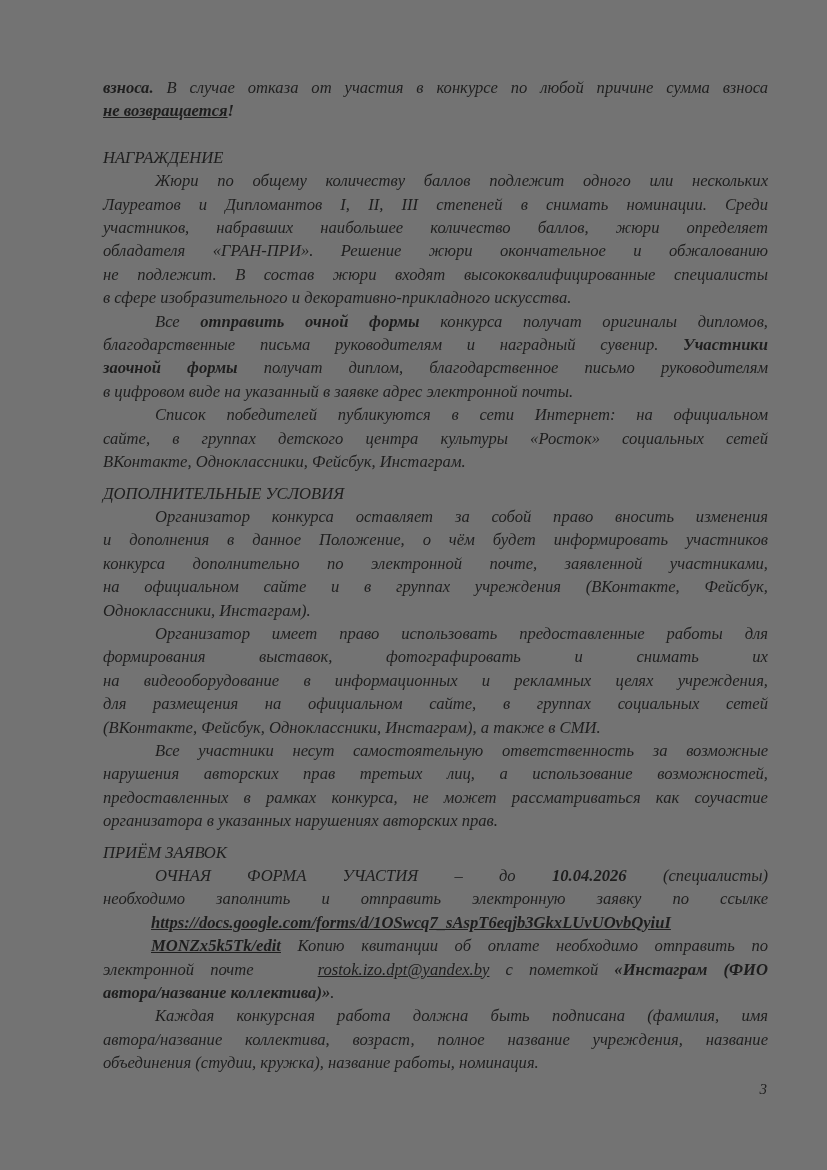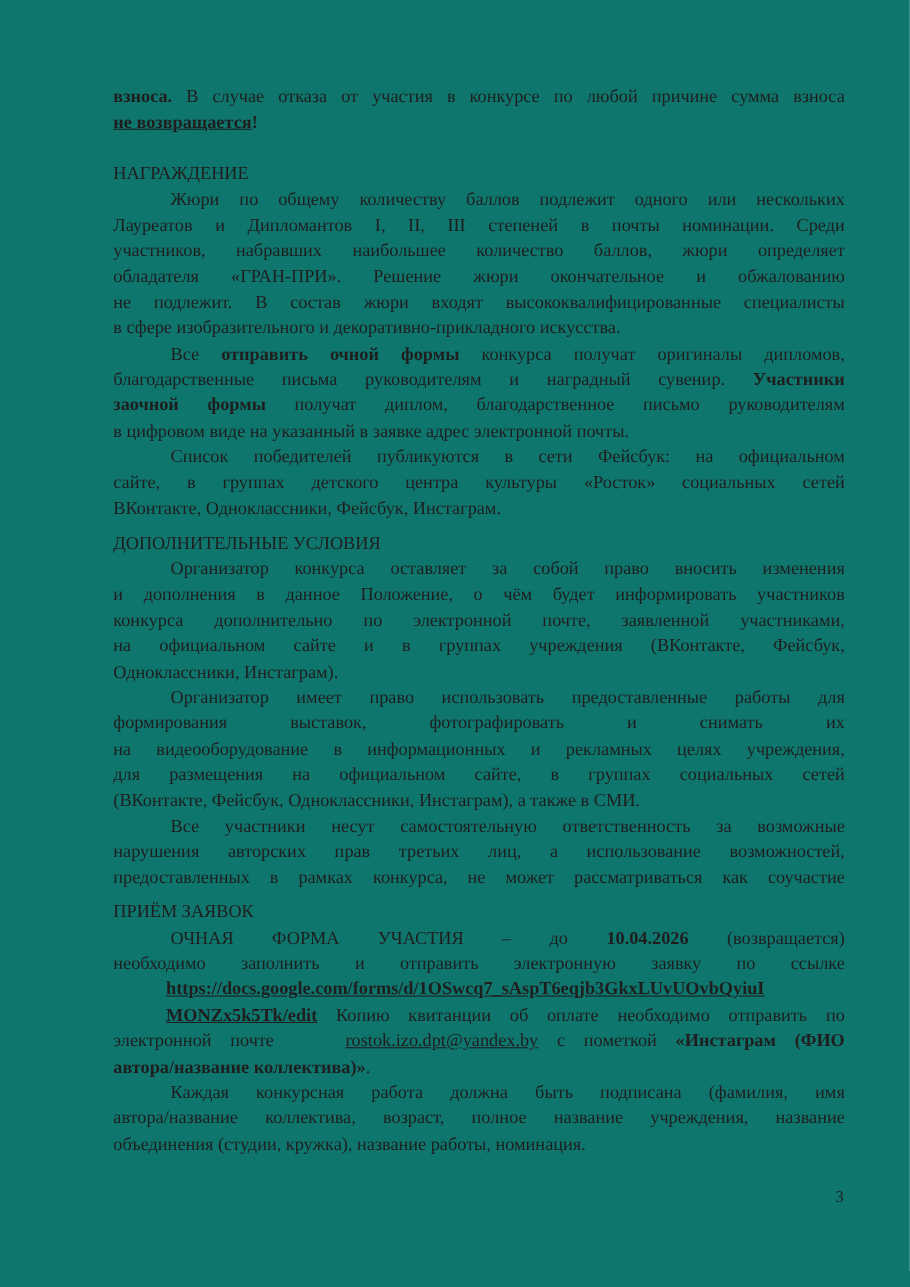--- a/index.html
+++ b/index.html
@@ -8,21 +8,22 @@
     height: 1170px;
     background: #ffffff;
     position: relative;
     overflow: hidden;
     font-family: "Liberation Serif", "DejaVu Serif", serif;
     color: #1e1e1e;
   }
   .page {
     position: absolute;
     inset: 0;
-    background: #0f766e;
+    background: #737373;
+    font-style: italic;
   }
   .page-content {
     position: absolute;
     left: 103px;
     top: 76px;
     width: 665px;
     font-size: 16.6px;
     line-height: 23.4px;
   }
   .block { margin: 0; }
@@ -50,34 +51,34 @@
       <div class="block paragraph">
         <div class="line j"><span class="b">взноса.</span><span> В случае отказа от участия в конкурсе по любой причине сумма взноса</span></div>
         <div class="line"><span class="b u">не возвращается</span><span class="b">!</span></div>
       </div>
       <div class="spacer" style="height: 23px;"></div>
       <div class="block heading">
         <div class="line"><span>НАГРАЖДЕНИЕ</span></div>
       </div>
       <div class="block paragraph">
         <div class="line j ind"><span>Жюри по общему количеству баллов подлежит одного или нескольких</span></div>
-        <div class="line j"><span>Лауреатов и Дипломантов I, II, III степеней в почты номинации. Среди</span></div>
+        <div class="line j"><span>Лауреатов и Дипломантов I, II, III степеней в снимать номинации. Среди</span></div>
         <div class="line j"><span>участников, набравших наибольшее количество баллов, жюри определяет</span></div>
         <div class="line j"><span>обладателя «ГРАН-ПРИ». Решение жюри окончательное и обжалованию</span></div>
         <div class="line j"><span>не подлежит. В состав жюри входят высококвалифицированные специалисты</span></div>
         <div class="line"><span>в сфере изобразительного и декоративно-прикладного искусства.</span></div>
       </div>
       <div class="block paragraph">
         <div class="line j ind"><span>Все </span><span class="b">отправить очной формы</span><span> конкурса получат оригиналы дипломов,</span></div>
         <div class="line j"><span>благодарственные письма руководителям и наградный сувенир. </span><span class="b">Участники</span></div>
         <div class="line j"><span class="b">заочной формы</span><span> получат диплом, благодарственное письмо руководителям</span></div>
         <div class="line"><span>в цифровом виде на указанный в заявке адрес электронной почты.</span></div>
       </div>
       <div class="block paragraph">
-        <div class="line j ind"><span>Список победителей публикуются в сети Фейсбук: на официальном</span></div>
+        <div class="line j ind"><span>Список победителей публикуются в сети Интернет: на официальном</span></div>
         <div class="line j"><span>сайте, в группах детского центра культуры «Росток» социальных сетей</span></div>
         <div class="line"><span>ВКонтакте, Одноклассники, Фейсбук, Инстаграм.</span></div>
       </div>
       <div class="spacer" style="height: 8px;"></div>
       <div class="block heading">
         <div class="line"><span>ДОПОЛНИТЕЛЬНЫЕ УСЛОВИЯ</span></div>
       </div>
       <div class="block paragraph">
         <div class="line j ind"><span>Организатор конкурса оставляет за собой право вносить изменения</span></div>
         <div class="line j"><span>и дополнения в данное Положение, о чём будет информировать участников</span></div>
@@ -89,27 +90,28 @@
         <div class="line j ind"><span>Организатор имеет право использовать предоставленные работы для</span></div>
         <div class="line j"><span>формирования выставок, фотографировать и снимать их</span></div>
         <div class="line j"><span>на видеооборудование в информационных и рекламных целях учреждения,</span></div>
         <div class="line j"><span>для размещения на официальном сайте, в группах социальных сетей</span></div>
         <div class="line"><span>(ВКонтакте, Фейсбук, Одноклассники, Инстаграм), а также в СМИ.</span></div>
       </div>
       <div class="block paragraph">
         <div class="line j ind"><span>Все участники несут самостоятельную ответственность за возможные</span></div>
         <div class="line j"><span>нарушения авторских прав третьих лиц, а использование возможностей,</span></div>
         <div class="line j"><span>предоставленных в рамках конкурса, не может рассматриваться как соучастие</span></div>
+        <div class="line"><span>организатора в указанных нарушениях авторских прав.</span></div>
       </div>
       <div class="spacer" style="height: 8px;"></div>
       <div class="block heading">
         <div class="line"><span>ПРИЁМ ЗАЯВОК</span></div>
       </div>
       <div class="block paragraph">
-        <div class="line j ind"><span>ОЧНАЯ ФОРМА УЧАСТИЯ – до </span><span class="b">10.04.2026</span><span> (возвращается)</span></div>
+        <div class="line j ind"><span>ОЧНАЯ ФОРМА УЧАСТИЯ – до </span><span class="b">10.04.2026</span><span> (специалисты)</span></div>
         <div class="line j"><span>необходимо заполнить и отправить электронную заявку по ссылке</span></div>
         <div class="line"><span class="b u lnk">https://docs.google.com/forms/d/1OSwcq7_sAspT6eqjb3GkxLUvUOvbQyiuI</span></div>
         <div class="line j"><span class="b u lnk">MONZx5k5Tk/edit</span><span> Копию квитанции об оплате необходимо отправить по</span></div>
         <div class="line j"><span>электронной почте </span><span class="u lnk">rostok.izo.dpt@yandex.by</span><span> с пометкой </span><span class="b">«Инстаграм (ФИО</span></div>
         <div class="line"><span class="b">автора/название коллектива)»</span><span>.</span></div>
       </div>
       <div class="block paragraph">
         <div class="line j ind"><span>Каждая конкурсная работа должна быть подписана (фамилия, имя</span></div>
         <div class="line j"><span>автора/название коллектива, возраст, полное название учреждения, название</span></div>
         <div class="line"><span>объединения (студии, кружка), название работы, номинация.</span></div>

